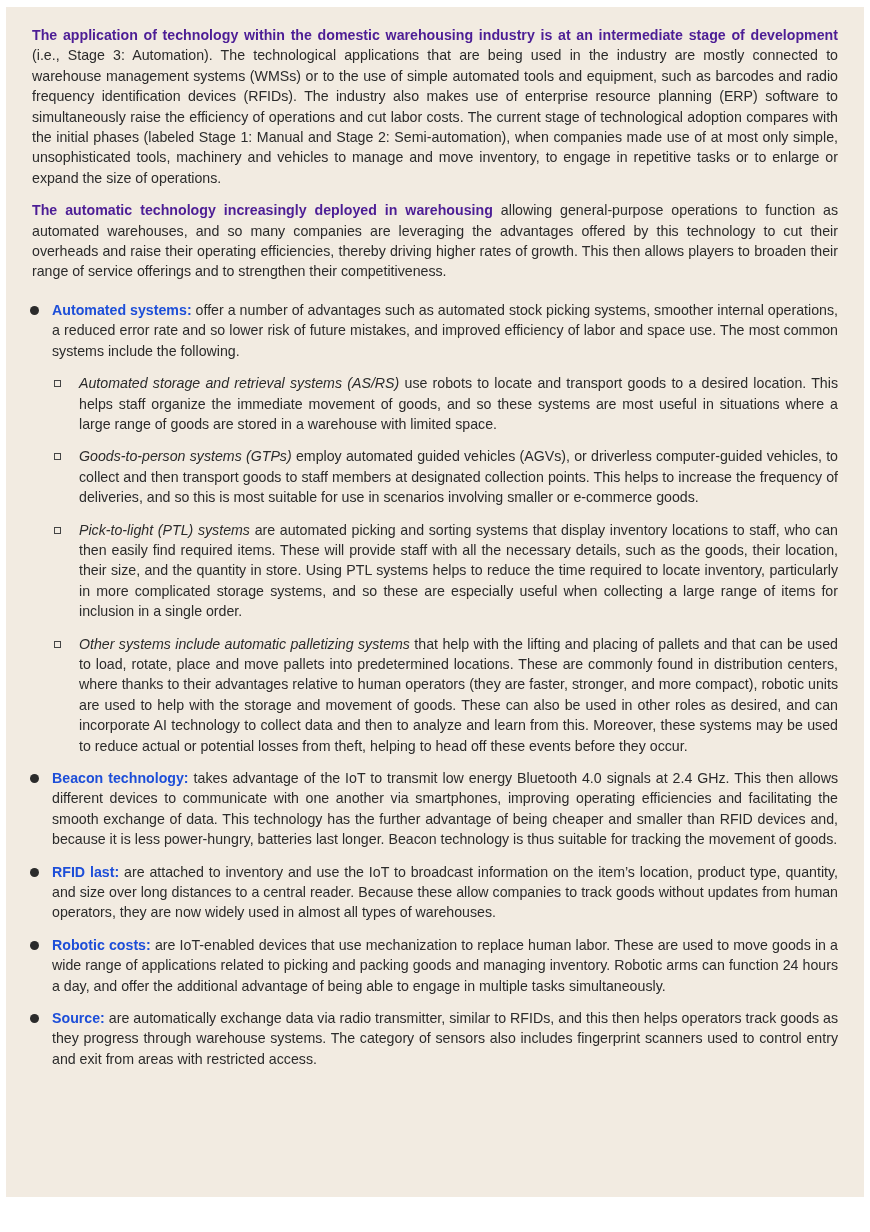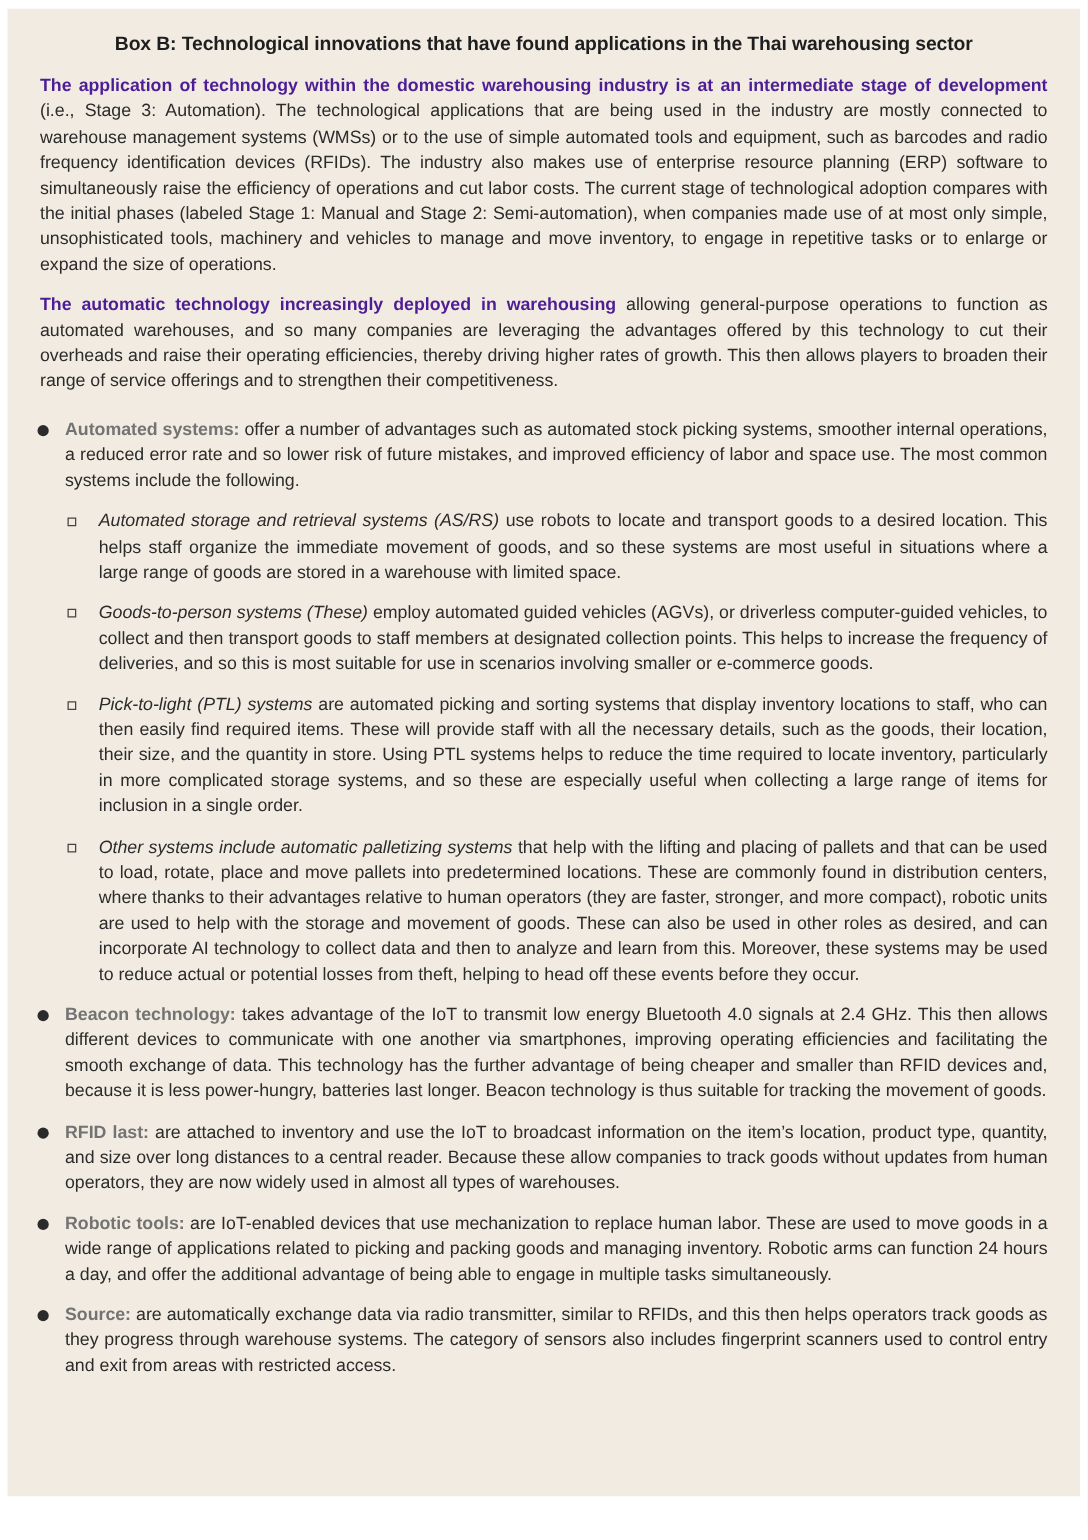--- a/index.html
+++ b/index.html
@@ -13,47 +13,46 @@
   p.para b { color: #4c1d95; }
   ul.bullets { list-style: none; margin: 18px 0 0 0; padding: 0; }
   ul.bullets > li { position: relative; padding-left: 20px; font-size: 14.2px; line-height: 20.4px;
                     text-align: justify; margin-bottom: 12px; }
   .dot { position: absolute; left: -2px; top: 6px; width: 9px; height: 9px; border-radius: 50%;
          background: #2b2b2b; }
   ul.sub { list-style: none; margin: 12px 0 0 0; padding: 0; }
   ul.sub > li { position: relative; padding-left: 27px; margin-bottom: 12px; text-align: justify; }
   .sq { position: absolute; left: 2px; top: 7px; width: 7px; height: 7px; border: 1px solid #444;
         box-sizing: border-box; background: transparent; }
-  .lead-b { font-weight: bold; color: #737373; }
+  .lead-b { font-weight: bold; color: #1d4ed8; }
   .lead-i { font-style: italic; margin-top: 22px; }
   .source { position: absolute; left: 11px; top: 1272px; font-size: 10px; color: #222;
             font-family: Liberation Sans, sans-serif; letter-spacing: -0.3px; }
 </style>
 </head>
 <body>
 
 <div class="box">
-  <div class="title">Box B: Technological innovations that have found applications in the Thai warehousing sector</div>
 
   <p class="para"><b>The application of technology within the domestic warehousing industry is at an intermediate stage of development</b><span> (i.e., Stage 3: Automation). The technological applications that are being used in the industry are mostly connected to warehouse management systems (WMSs) or to the use of simple automated tools and equipment, such as barcodes and radio frequency identification devices (RFIDs). The industry also makes use of enterprise resource planning (ERP) software to simultaneously raise the efficiency of operations and cut labor costs. The current stage of technological adoption compares with the initial phases (labeled Stage 1: Manual and Stage 2: Semi-automation), when companies made use of at most only simple, unsophisticated tools, machinery and vehicles to manage and move inventory, to engage in repetitive tasks or to enlarge or expand the size of operations.</span></p>
 
   <p class="para"><b>The automatic technology increasingly deployed in warehousing</b><span> allowing general-purpose operations to function as automated warehouses, and so many companies are leveraging the advantages offered by this technology to cut their overheads and raise their operating efficiencies, thereby driving higher rates of growth. This then allows players to broaden their range of service offerings and to strengthen their competitiveness.</span></p>
 
   <ul class="bullets">
     <li>
       <span class="dot"></span>
       <span class="lead-b">Automated systems:</span><span> offer a number of advantages such as automated stock picking systems, smoother internal operations, a reduced error rate and so lower risk of future mistakes, and improved efficiency of labor and space use. The most common systems include the following.</span>
       <ul class="sub">
         <li>
           <span class="sq"></span>
           <span class="lead-i">Automated storage and retrieval systems (AS/RS)</span><span> use robots to locate and transport goods to a desired location. This helps staff organize the immediate movement of goods, and so these systems are most useful in situations where a large range of goods are stored in a warehouse with limited space.</span>
         </li>
         <li>
           <span class="sq"></span>
-          <span class="lead-i">Goods-to-person systems (These)</span><span> employ automated guided vehicles (AGVs), or driverless computer-guided vehicles, to collect and then transport goods to staff members at designated collection points. This helps to increase the frequency of deliveries, and so this is most suitable for use in scenarios involving smaller or e-commerce goods.</span>
+          <span class="lead-i">Goods-to-person systems (GTPs)</span><span> employ automated guided vehicles (AGVs), or driverless computer-guided vehicles, to collect and then transport goods to staff members at designated collection points. This helps to increase the frequency of deliveries, and so this is most suitable for use in scenarios involving smaller or e-commerce goods.</span>
         </li>
         <li>
           <span class="sq"></span>
           <span class="lead-i">Pick-to-light (PTL) systems</span><span> are automated picking and sorting systems that display inventory locations to staff, who can then easily find required items. These will provide staff with all the necessary details, such as the goods, their location, their size, and the quantity in store. Using PTL systems helps to reduce the time required to locate inventory, particularly in more complicated storage systems, and so these are especially useful when collecting a large range of items for inclusion in a single order.</span>
         </li>
         <li style="margin-bottom:0">
           <span class="sq"></span>
           <span class="lead-i">Other systems include automatic palletizing systems</span><span> that help with the lifting and placing of pallets and that can be used to load, rotate, place and move pallets into predetermined locations. These are commonly found in distribution centers, where thanks to their advantages relative to human operators (they are faster, stronger, and more compact), robotic units are used to help with the storage and movement of goods. These can also be used in other roles as desired, and can incorporate AI technology to collect data and then to analyze and learn from this. Moreover, these systems may be used to reduce actual or potential losses from theft, helping to head off these events before they occur.</span>
         </li>
       </ul>
@@ -61,21 +60,21 @@
     <li>
       <span class="dot"></span>
       <span class="lead-b">Beacon technology:</span><span> takes advantage of the IoT to transmit low energy Bluetooth 4.0 signals at 2.4 GHz. This then allows different devices to communicate with one another via smartphones, improving operating efficiencies and facilitating the smooth exchange of data. This technology has the further advantage of being cheaper and smaller than RFID devices and, because it is less power-hungry, batteries last longer. Beacon technology is thus suitable for tracking the movement of goods.</span>
     </li>
     <li>
       <span class="dot"></span>
       <span class="lead-b">RFID last:</span><span> are attached to inventory and use the IoT to broadcast information on the item’s location, product type, quantity, and size over long distances to a central reader. Because these allow companies to track goods without updates from human operators, they are now widely used in almost all types of warehouses.</span>
     </li>
     <li>
       <span class="dot"></span>
-      <span class="lead-b">Robotic tools:</span><span> are IoT-enabled devices that use mechanization to replace human labor. These are used to move goods in a wide range of applications related to picking and packing goods and managing inventory. Robotic arms can function 24 hours a day, and offer the additional advantage of being able to engage in multiple tasks simultaneously.</span>
+      <span class="lead-b">Robotic costs:</span><span> are IoT-enabled devices that use mechanization to replace human labor. These are used to move goods in a wide range of applications related to picking and packing goods and managing inventory. Robotic arms can function 24 hours a day, and offer the additional advantage of being able to engage in multiple tasks simultaneously.</span>
     </li>
     <li>
       <span class="dot"></span>
       <span class="lead-b">Source:</span><span> are automatically exchange data via radio transmitter, similar to RFIDs, and this then helps operators track goods as they progress through warehouse systems. The category of sensors also includes fingerprint scanners used to control entry and exit from areas with restricted access.</span>
     </li>
   </ul>
 </div>
 
 <div class="source">Source: Thai Intralogistics Association (TIA), compiled by Krungsri Research</div>
 

